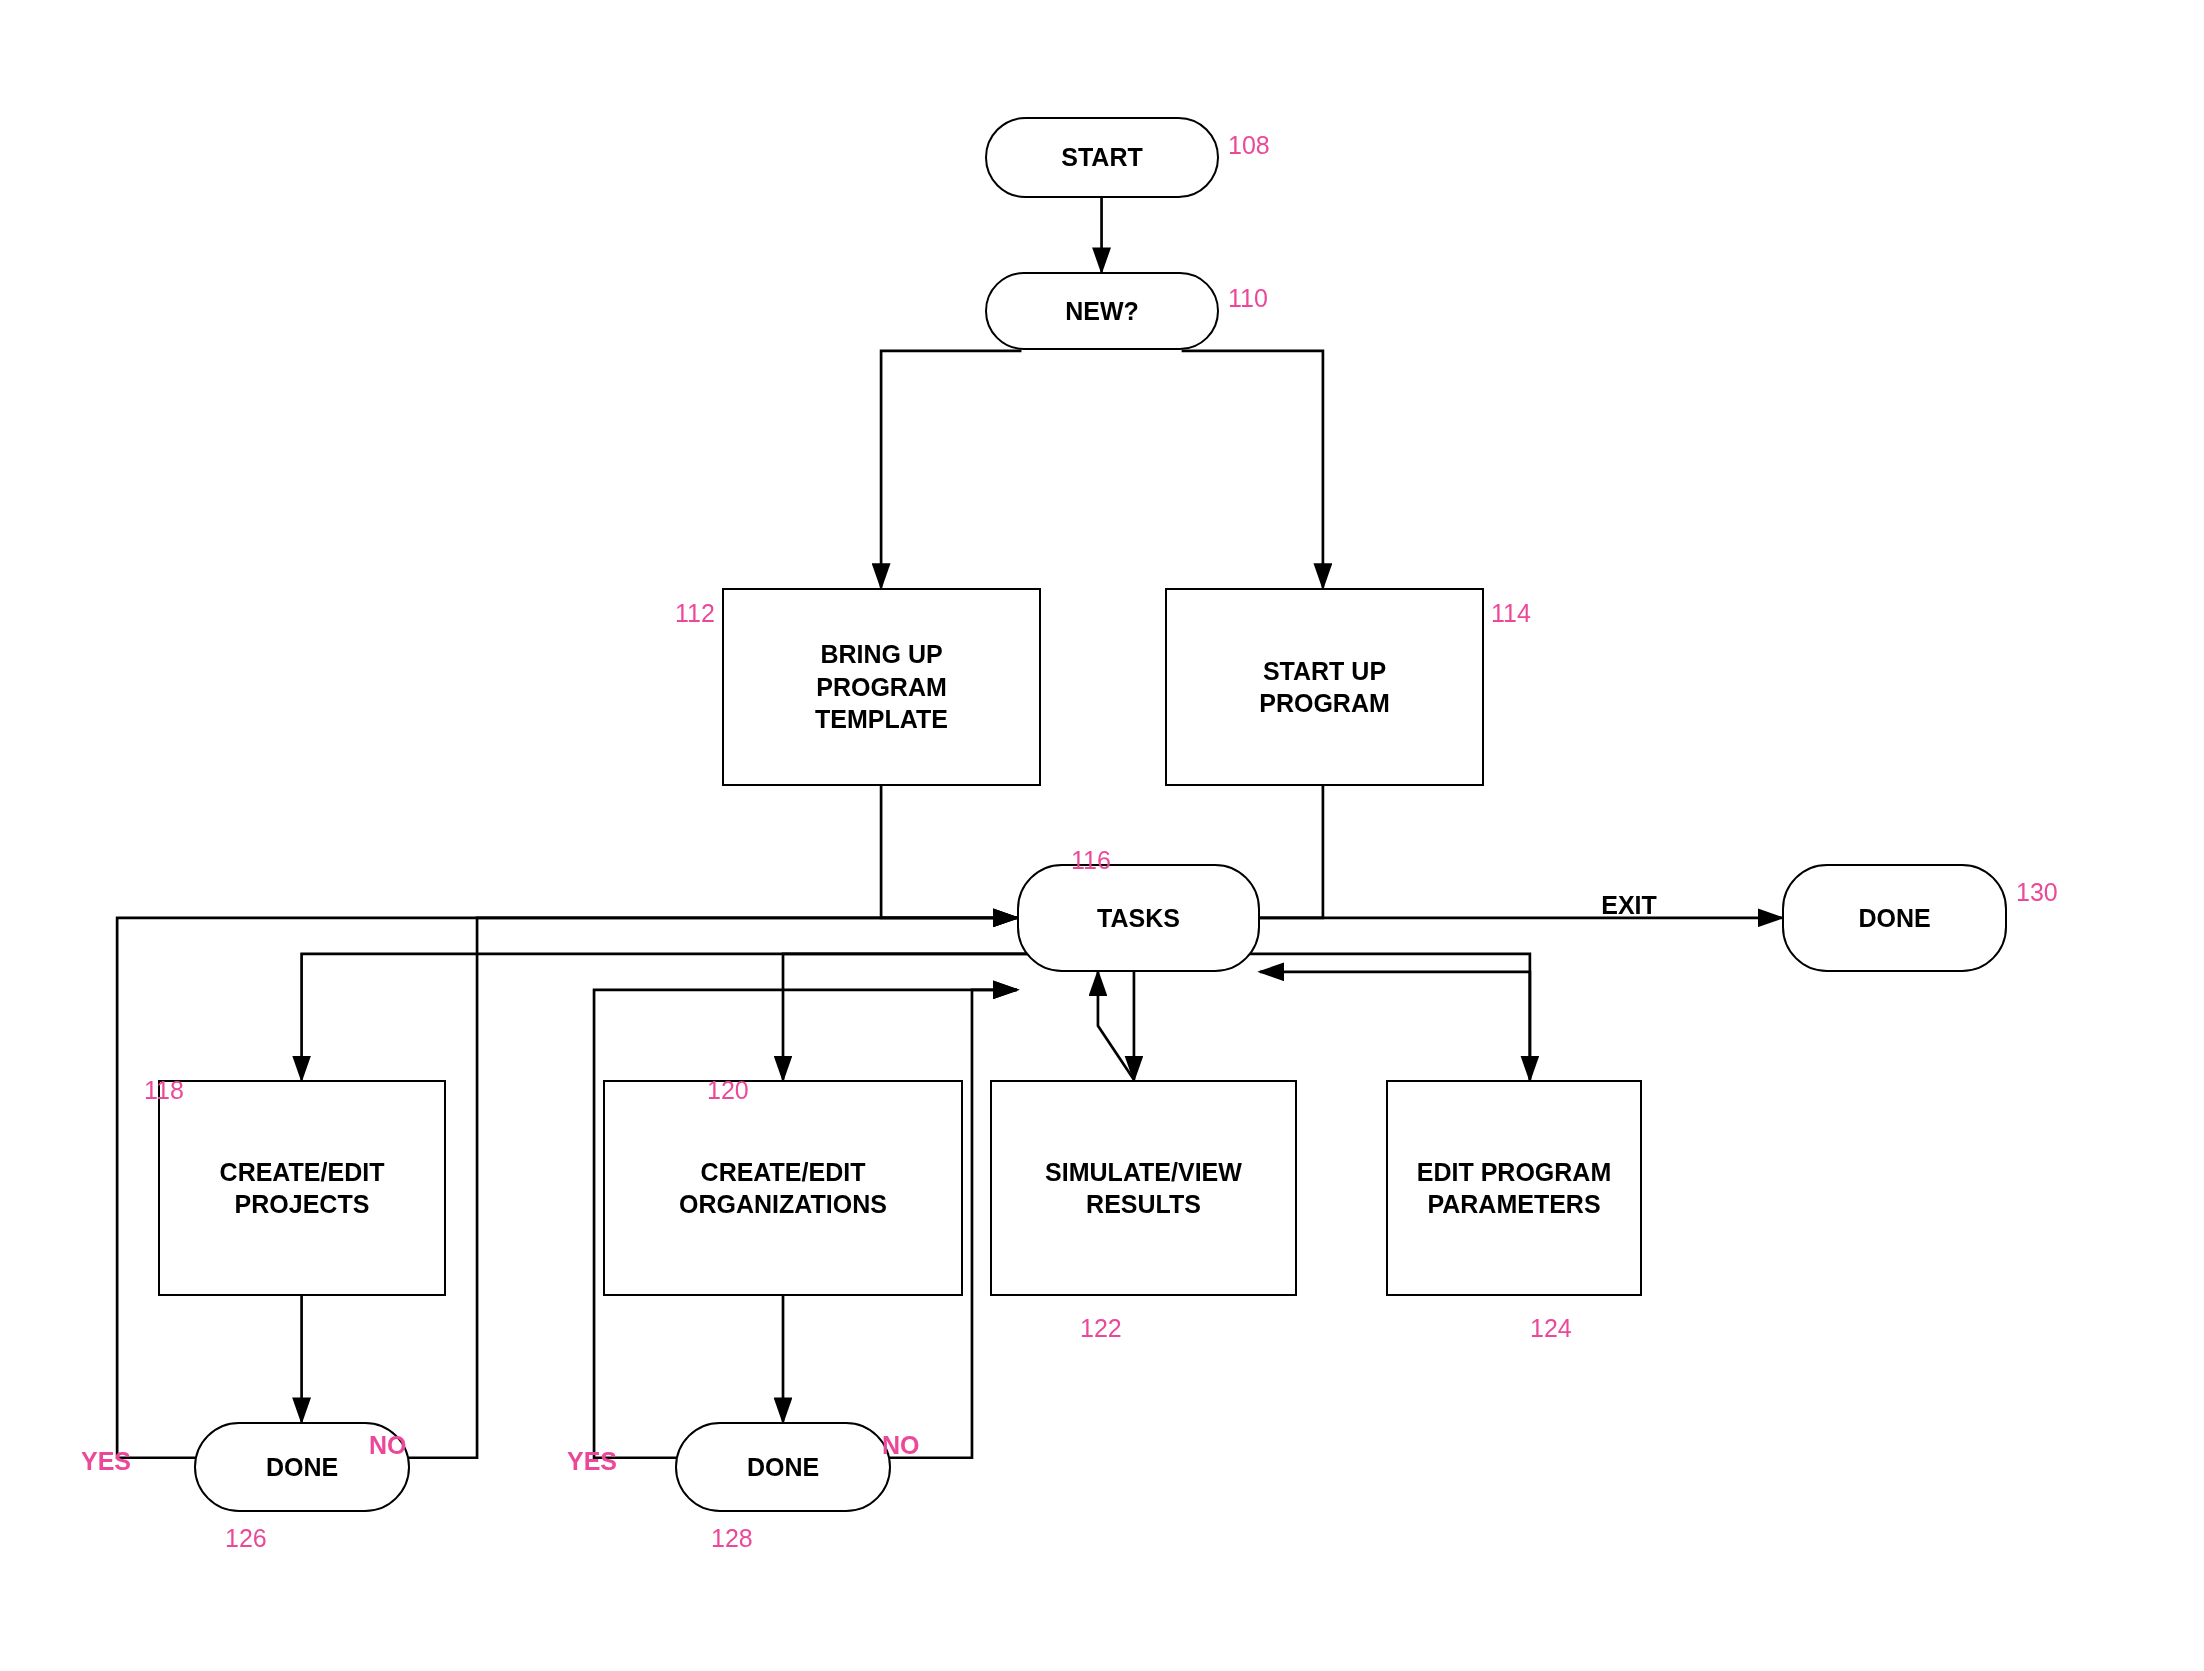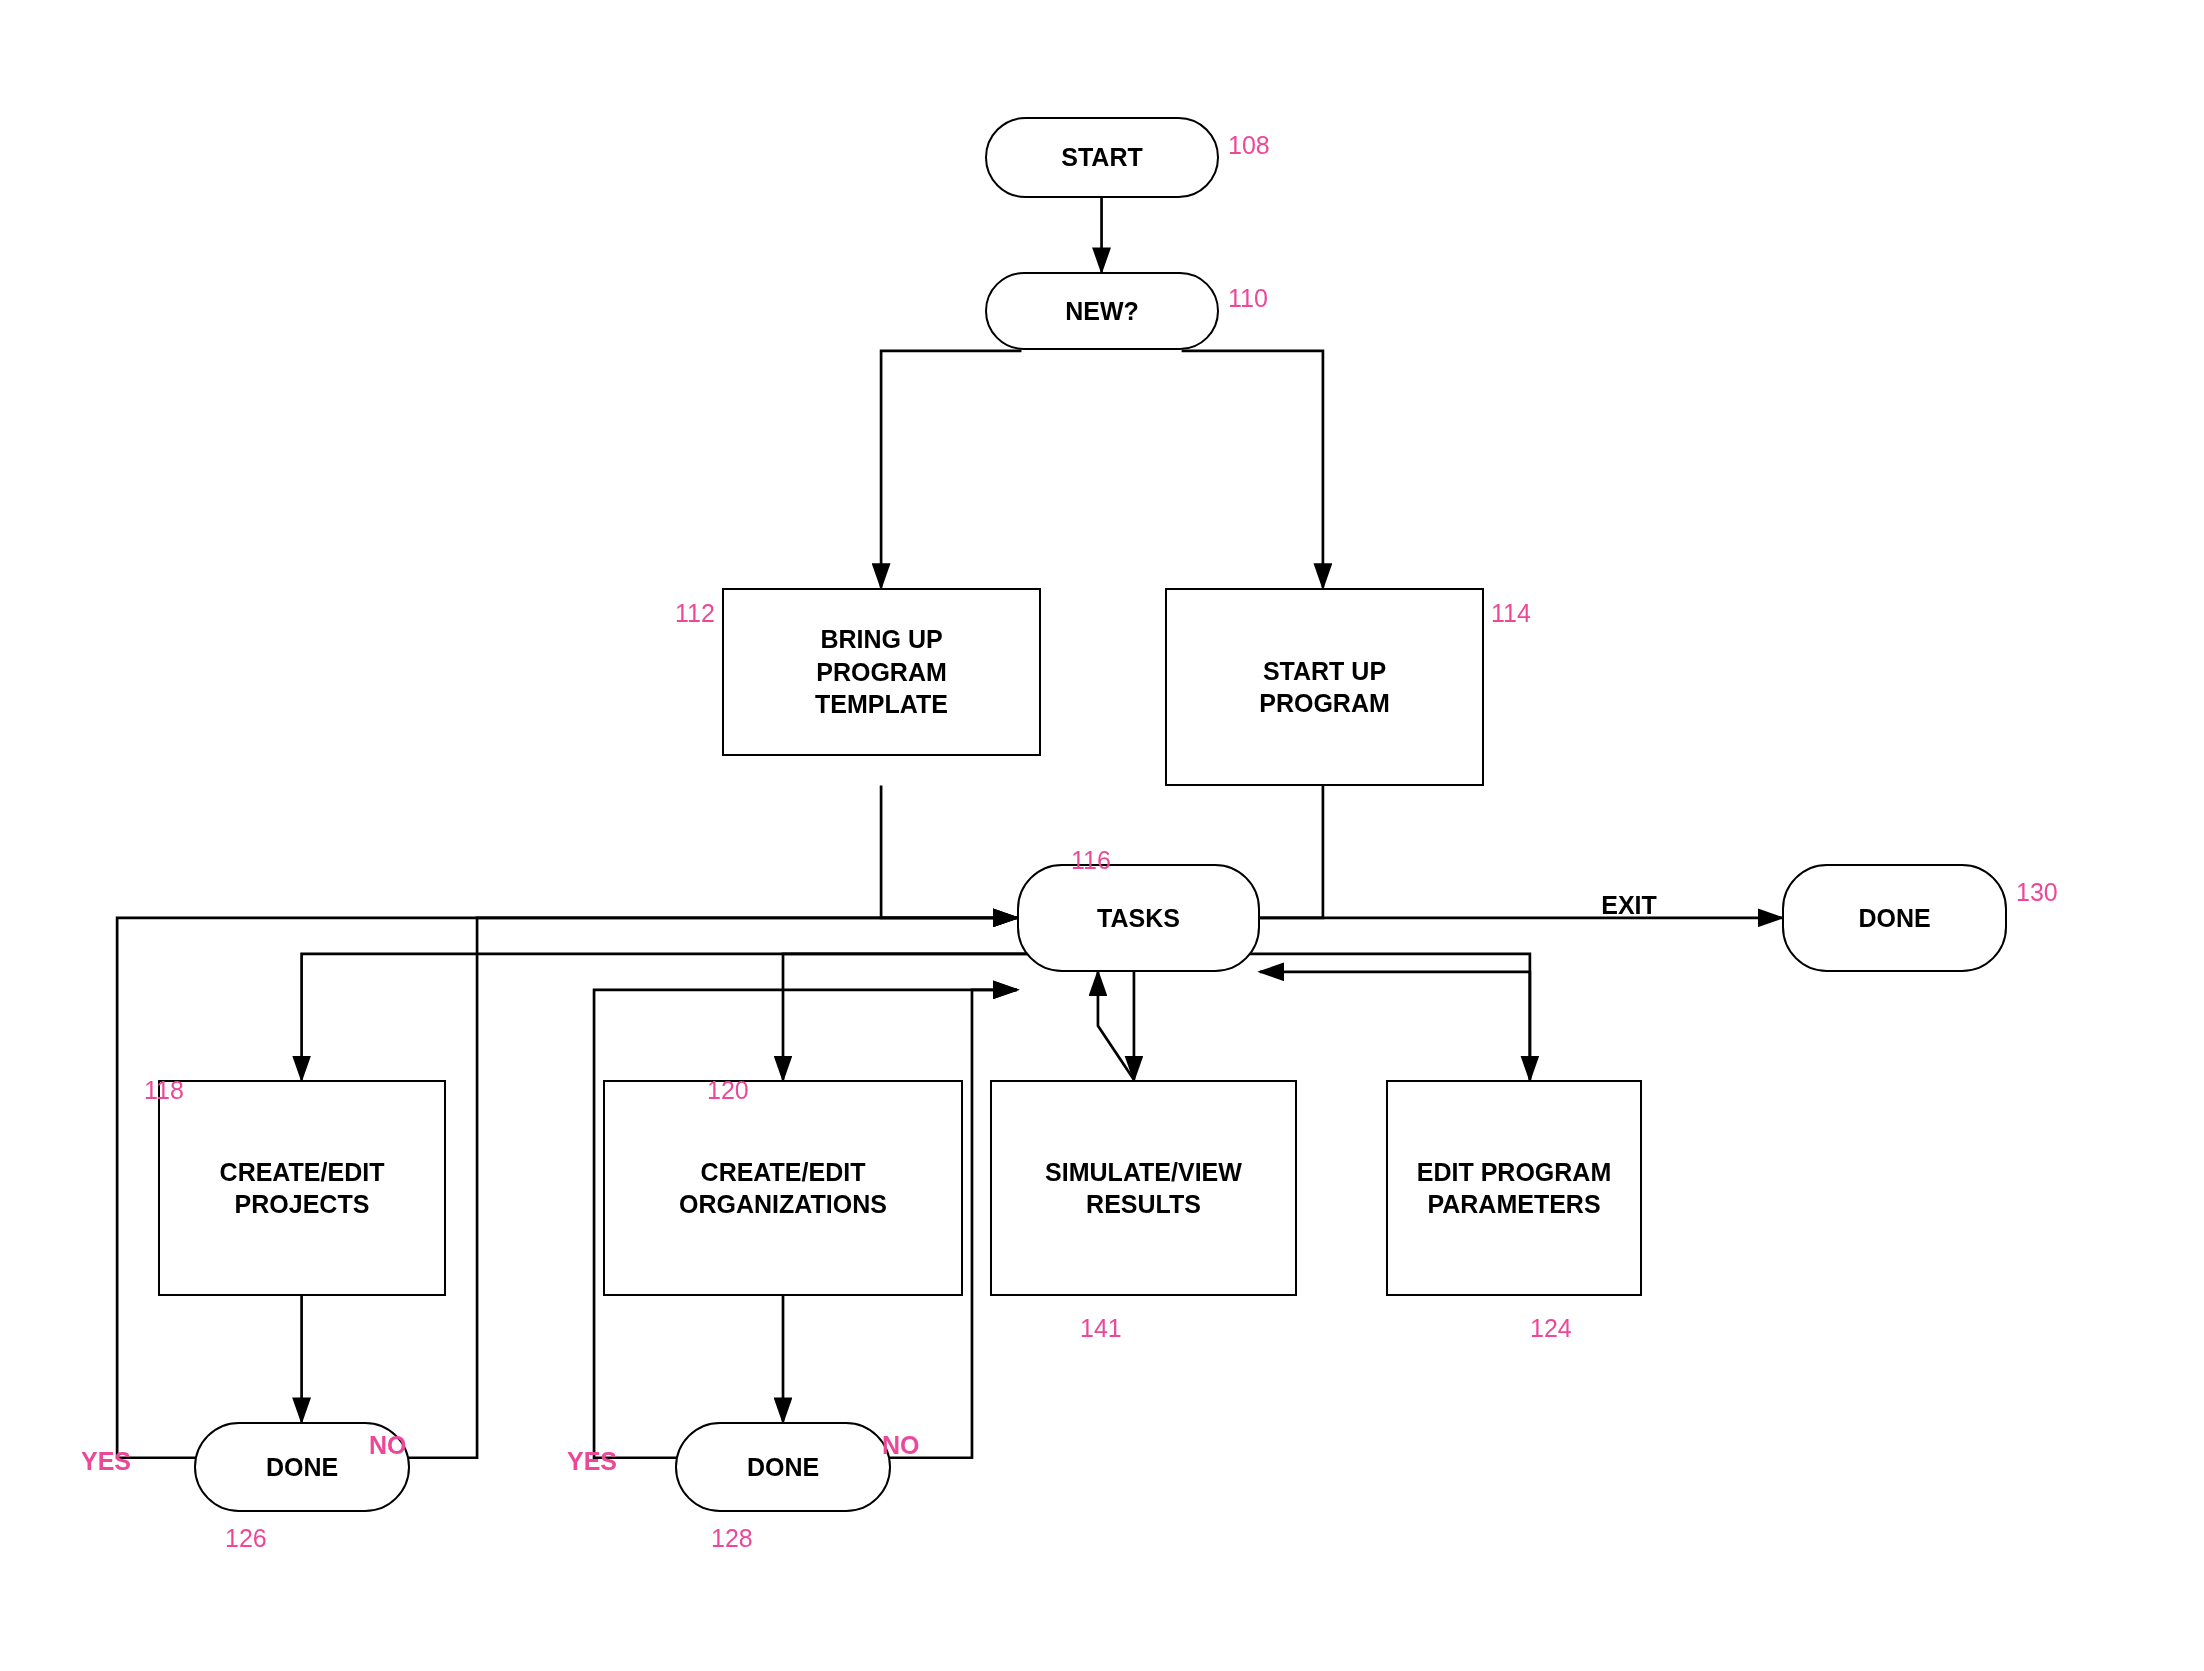--- a/index.html
+++ b/index.html
@@ -105,21 +105,21 @@
   <div class="node pill" style="left:985px; top:117px; width:234px; height:81px;">
     <span>START</span>
   </div>
   <span class="label-ref" style="left:1228px; top:131px;">108</span>
 
   <div class="node pill" style="left:985px; top:272px; width:234px; height:78px;">
     <span>NEW?</span>
   </div>
   <span class="label-ref" style="left:1228px; top:284px;">110</span>
 
-  <div class="node rect" style="left:722px; top:588px; width:319px; height:168px; white-space:pre-line;">
+  <div class="node rect" style="left:722px; top:588px; width:319px; height:198px; white-space:pre-line;">
     <span>BRING UP
 PROGRAM
 TEMPLATE</span>
   </div>
   <span class="label-ref" style="left:675px; top:599px;">112</span>
 
   <div class="node rect" style="left:1165px; top:588px; width:319px; height:198px; white-space:pre-line;">
     <span>START UP
 PROGRAM</span>
   </div>
@@ -146,21 +146,21 @@
   <div class="node rect" style="left:603px; top:1080px; width:360px; height:216px; white-space:pre-line;">
     <span>CREATE/EDIT
 ORGANIZATIONS</span>
   </div>
   <span class="label-ref" style="left:707px; top:1076px;">120</span>
 
   <div class="node rect" style="left:990px; top:1080px; width:307px; height:216px; white-space:pre-line;">
     <span>SIMULATE/VIEW
 RESULTS</span>
   </div>
-  <span class="label-ref" style="left:1080px; top:1314px;">141</span>
+  <span class="label-ref" style="left:1080px; top:1314px;">122</span>
 
   <div class="node rect" style="left:1386px; top:1080px; width:256px; height:216px; white-space:pre-line;">
     <span>EDIT PROGRAM
 PARAMETERS</span>
   </div>
   <span class="label-ref" style="left:1530px; top:1314px;">124</span>
 
   <div class="node pill" style="left:194px; top:1422px; width:216px; height:90px;">
     <span>DONE</span>
   </div>

